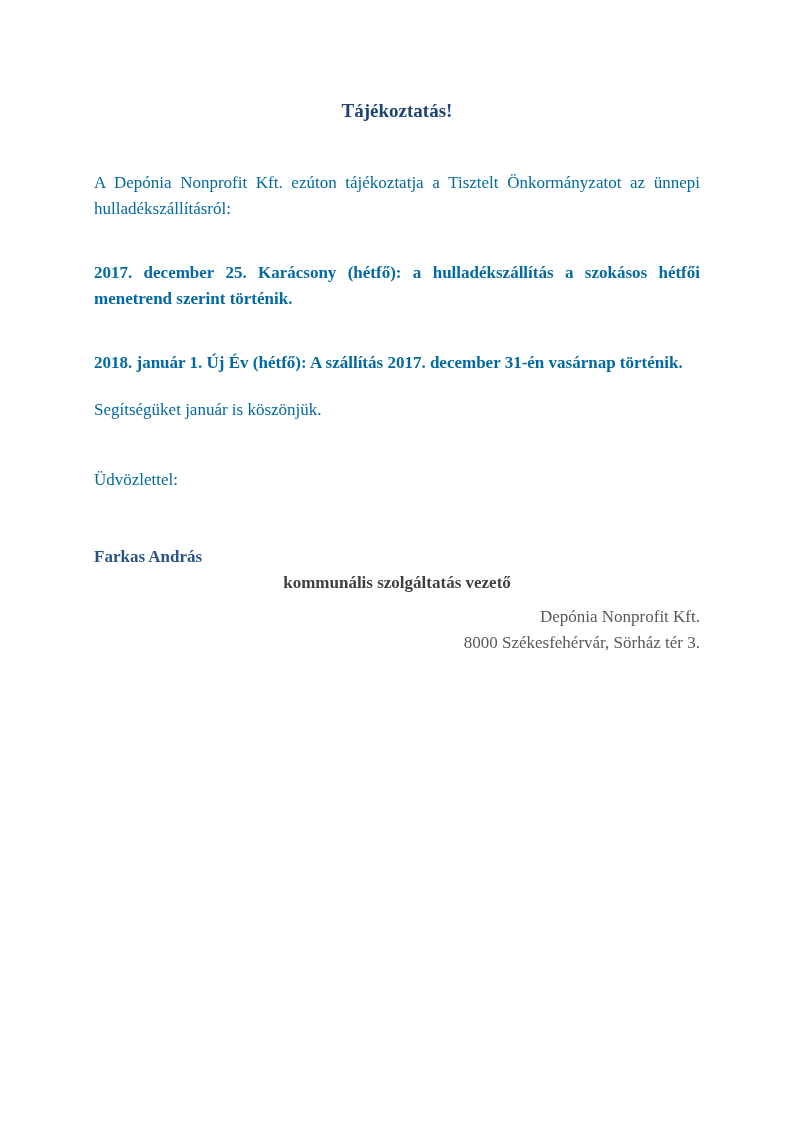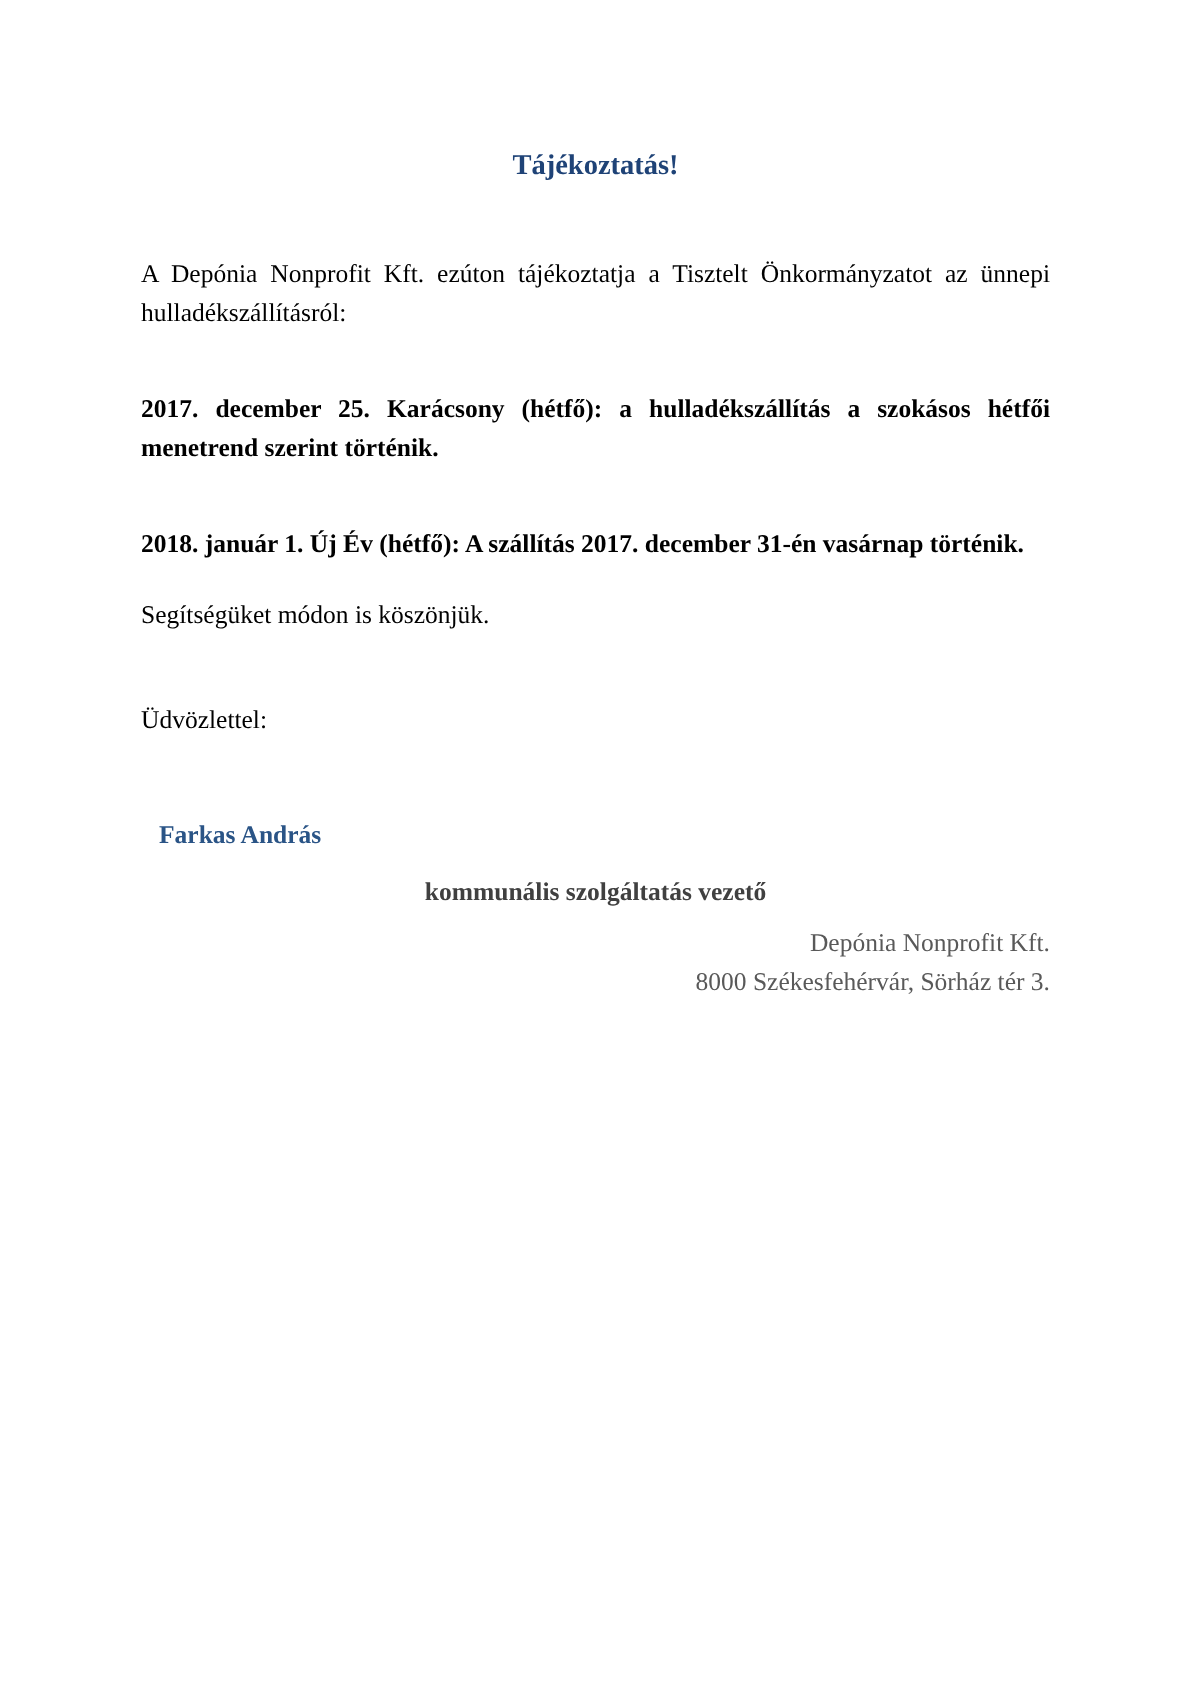--- a/index.html
+++ b/index.html
@@ -22,39 +22,39 @@
     text-align: center;
     font-size: 19px;
     line-height: 26px;
     font-weight: bold;
     color: #1f4377;
   }
   p {
     margin: 0 0 21px 0;
     font-size: 17px;
     line-height: 26px;
-    color: #000000;
+    color: #0369a1;
   }
   .justified {
     text-align: justify;
     text-justify: inter-word;
   }
   .bold {
     font-weight: bold;
     margin-top: 38px;
   }
   .closing {
     margin-top: 44px;
     margin-bottom: 0;
   }
   .signature {
     margin-top: 51px;
   }
   .sig-name {
-    margin: 12px;
+    margin: 0;
     font-weight: bold;
     color: #2a5486;
   }
   .sig-role {
     margin: 0;
     font-weight: bold;
     color: #404040;
     text-align: center;
   }
   .sig-company-block {
@@ -74,21 +74,21 @@
 
   <h1 class="title">Tájékoztatás!</h1>
 
   <p class="justified">A Depónia Nonprofit Kft. ezúton tájékoztatja a Tisztelt Önkormányzatot az ünnepi hulladékszállításról:</p>
 
   <p class="justified bold">2017. december 25. Karácsony (hétfő): a hulladékszállítás a szokásos hétfői menetrend szerint történik.</p>
 
   <p class="justified bold">2018. január 1. Új Év (hétfő): A szállítás 2017. december 31-én vasárnap történik.</p>
 
 
-  <p>Segítségüket módon is köszönjük.</p>
+  <p>Segítségüket január is köszönjük.</p>
 
   <p class="closing">Üdvözlettel:</p>
 
   <div class="signature">
     <p class="sig-name">Farkas András</p>
     <p class="sig-role">kommunális szolgáltatás vezető</p>
     <div class="sig-company-block">
       <p class="sig-company">Depónia Nonprofit Kft.</p>
       <p class="sig-address">8000 Székesfehérvár, Sörház tér 3.</p>
     </div>

